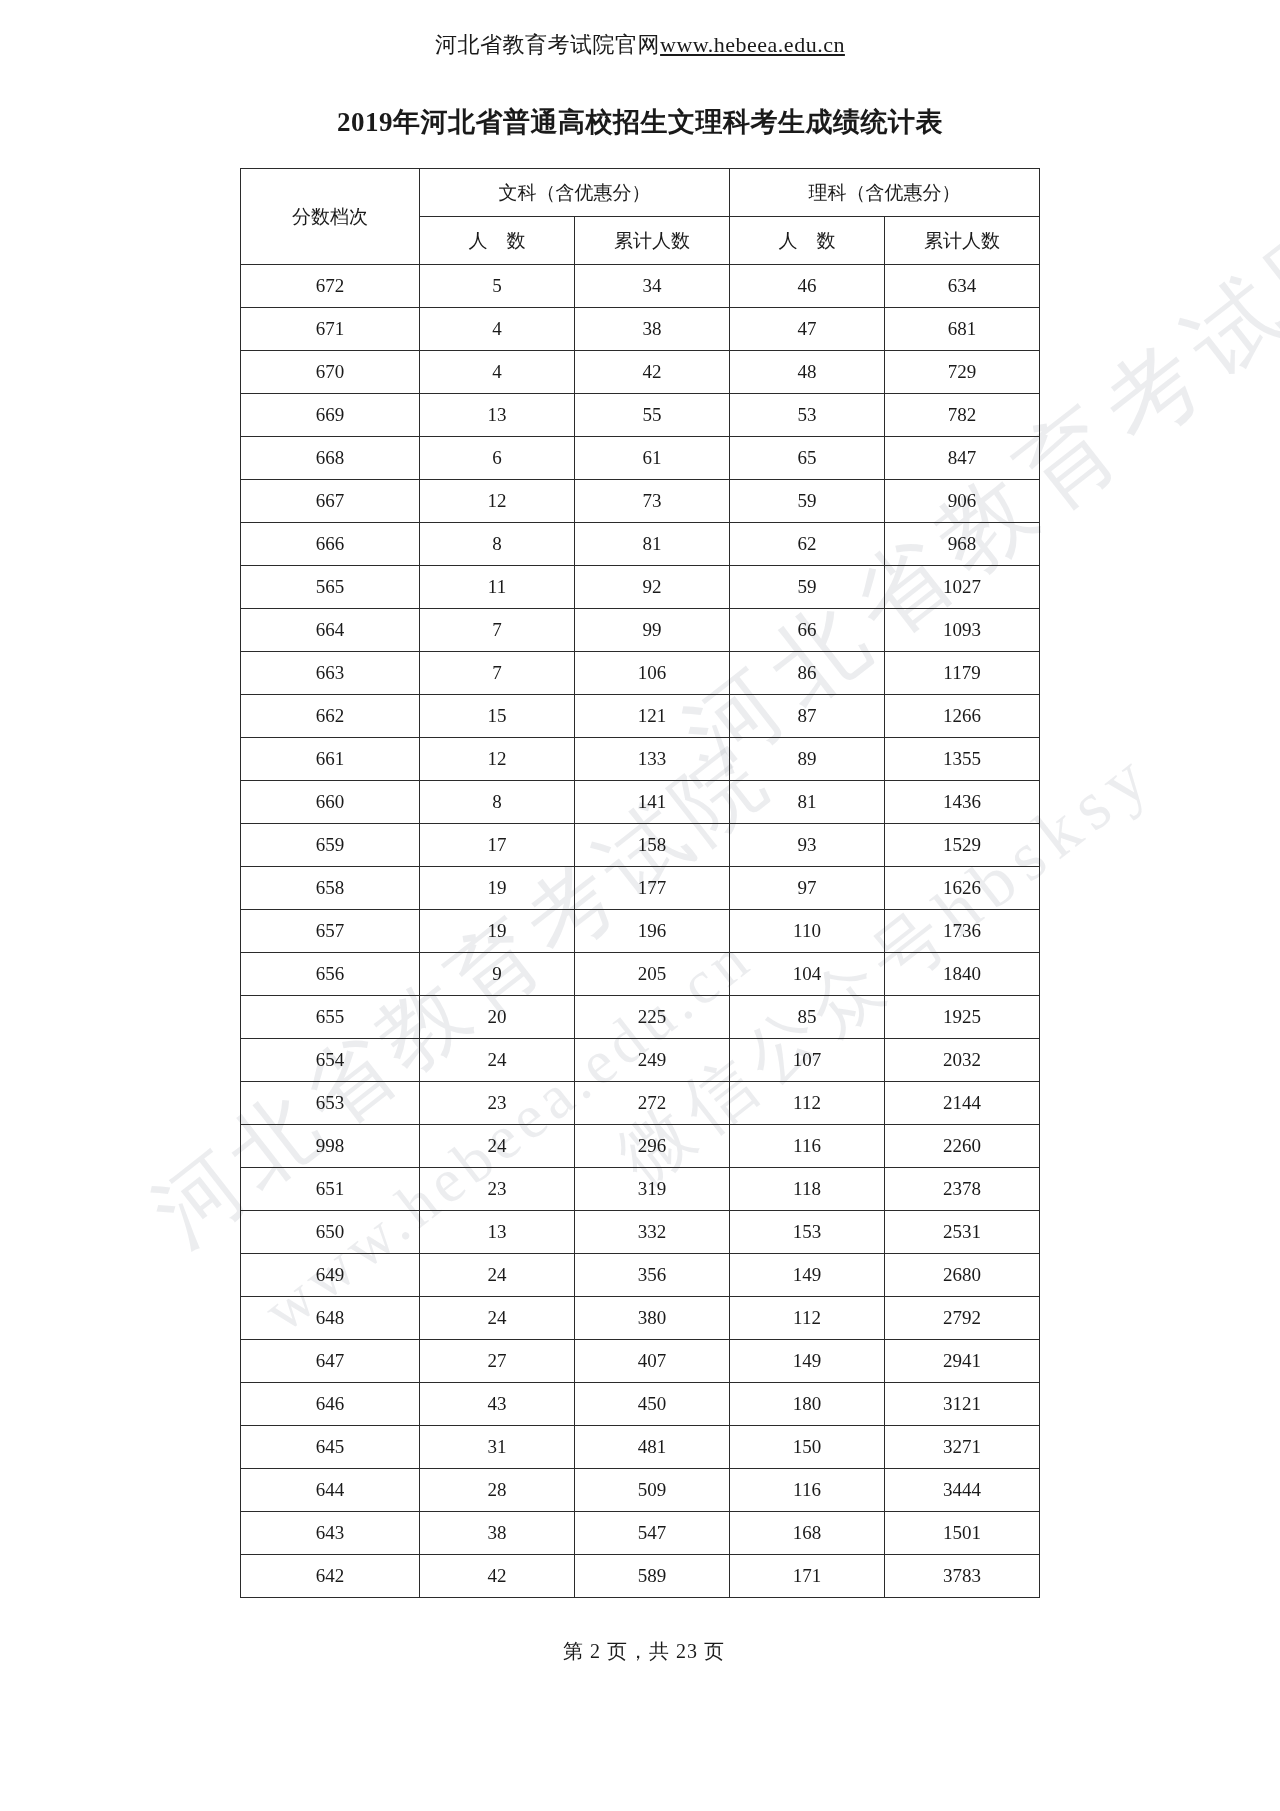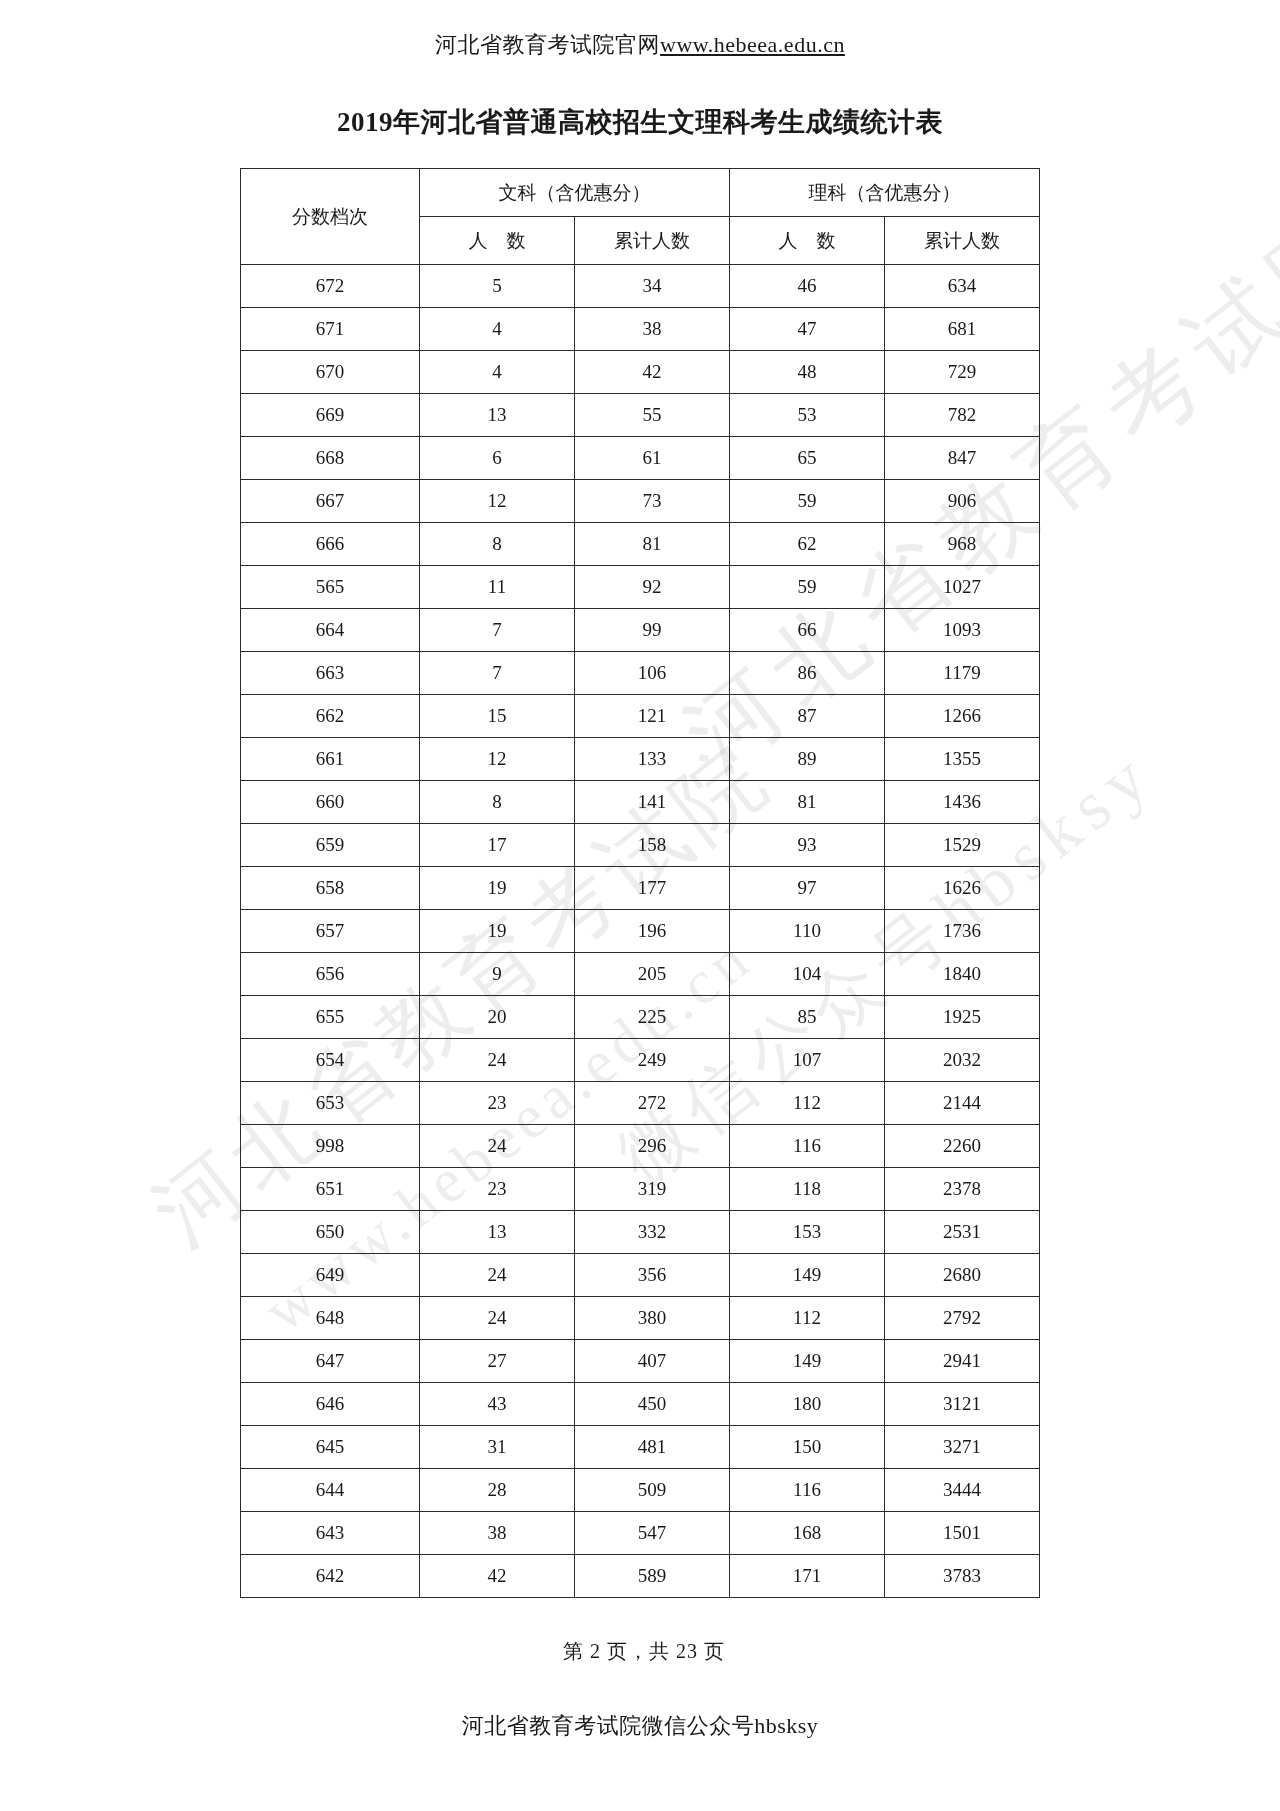--- a/index.html
+++ b/index.html
@@ -395,16 +395,15 @@
             <td class="col-num">42</td>
             <td class="col-cum">589</td>
             <td class="col-num">171</td>
             <td class="col-cum">3783</td>
           </tr>
         </tbody>
     </table>
 
     <div class="page-footer">第 2 页，共 23 页</div>
 
-    <div class="site-footer">河北省教育考试院微信公众号hbsksy</div>
 
   </div>
 </div>
 
 </body></html>

